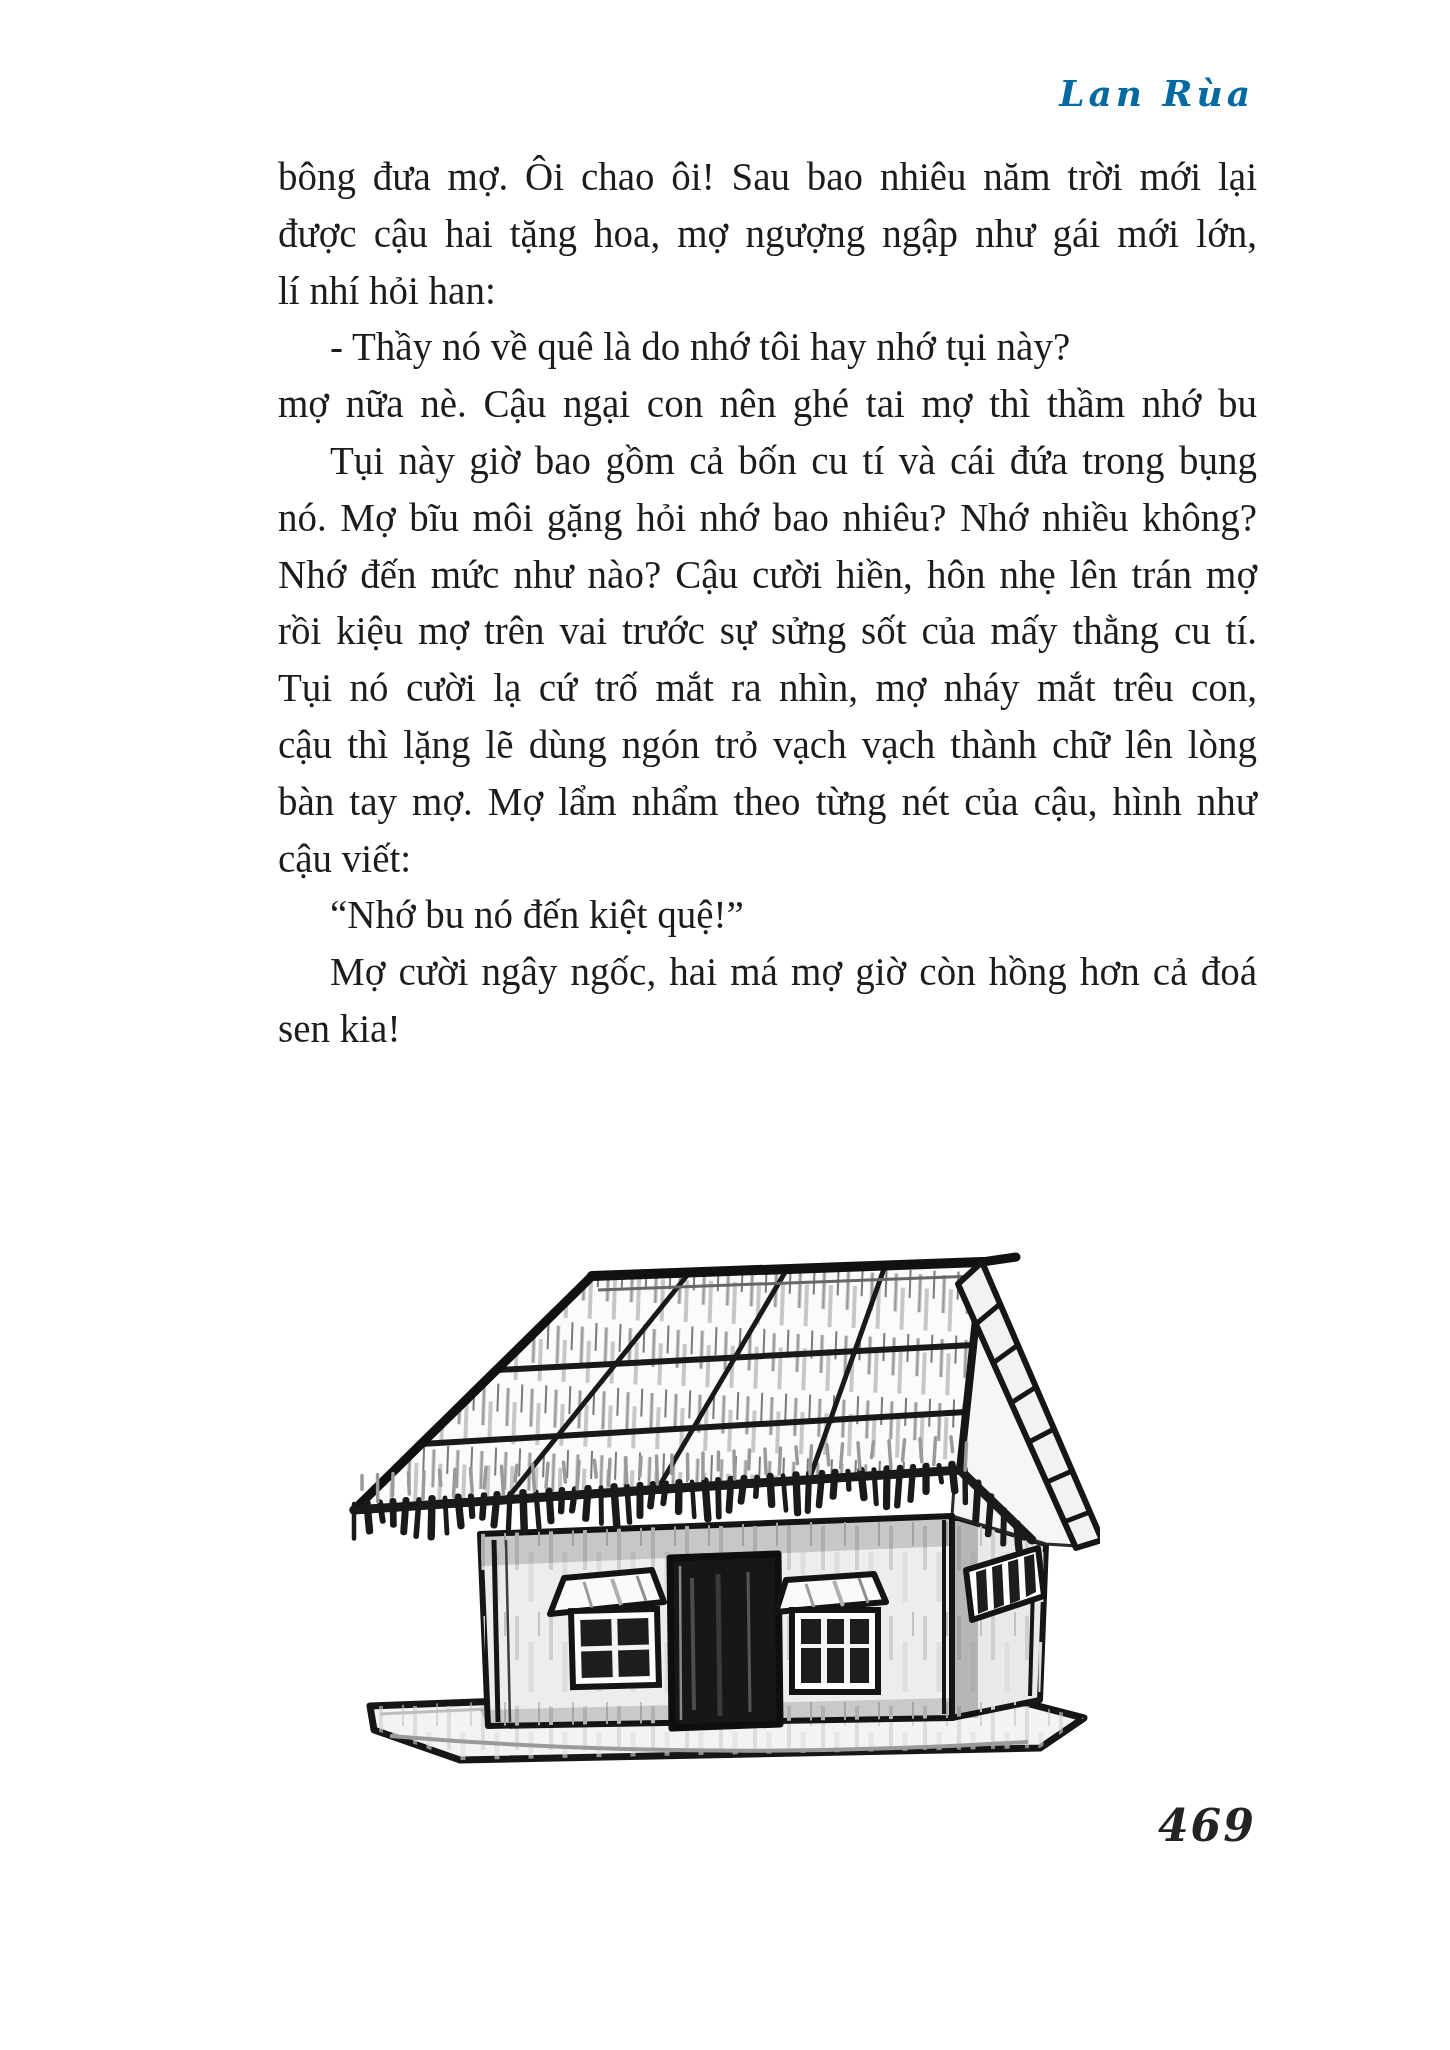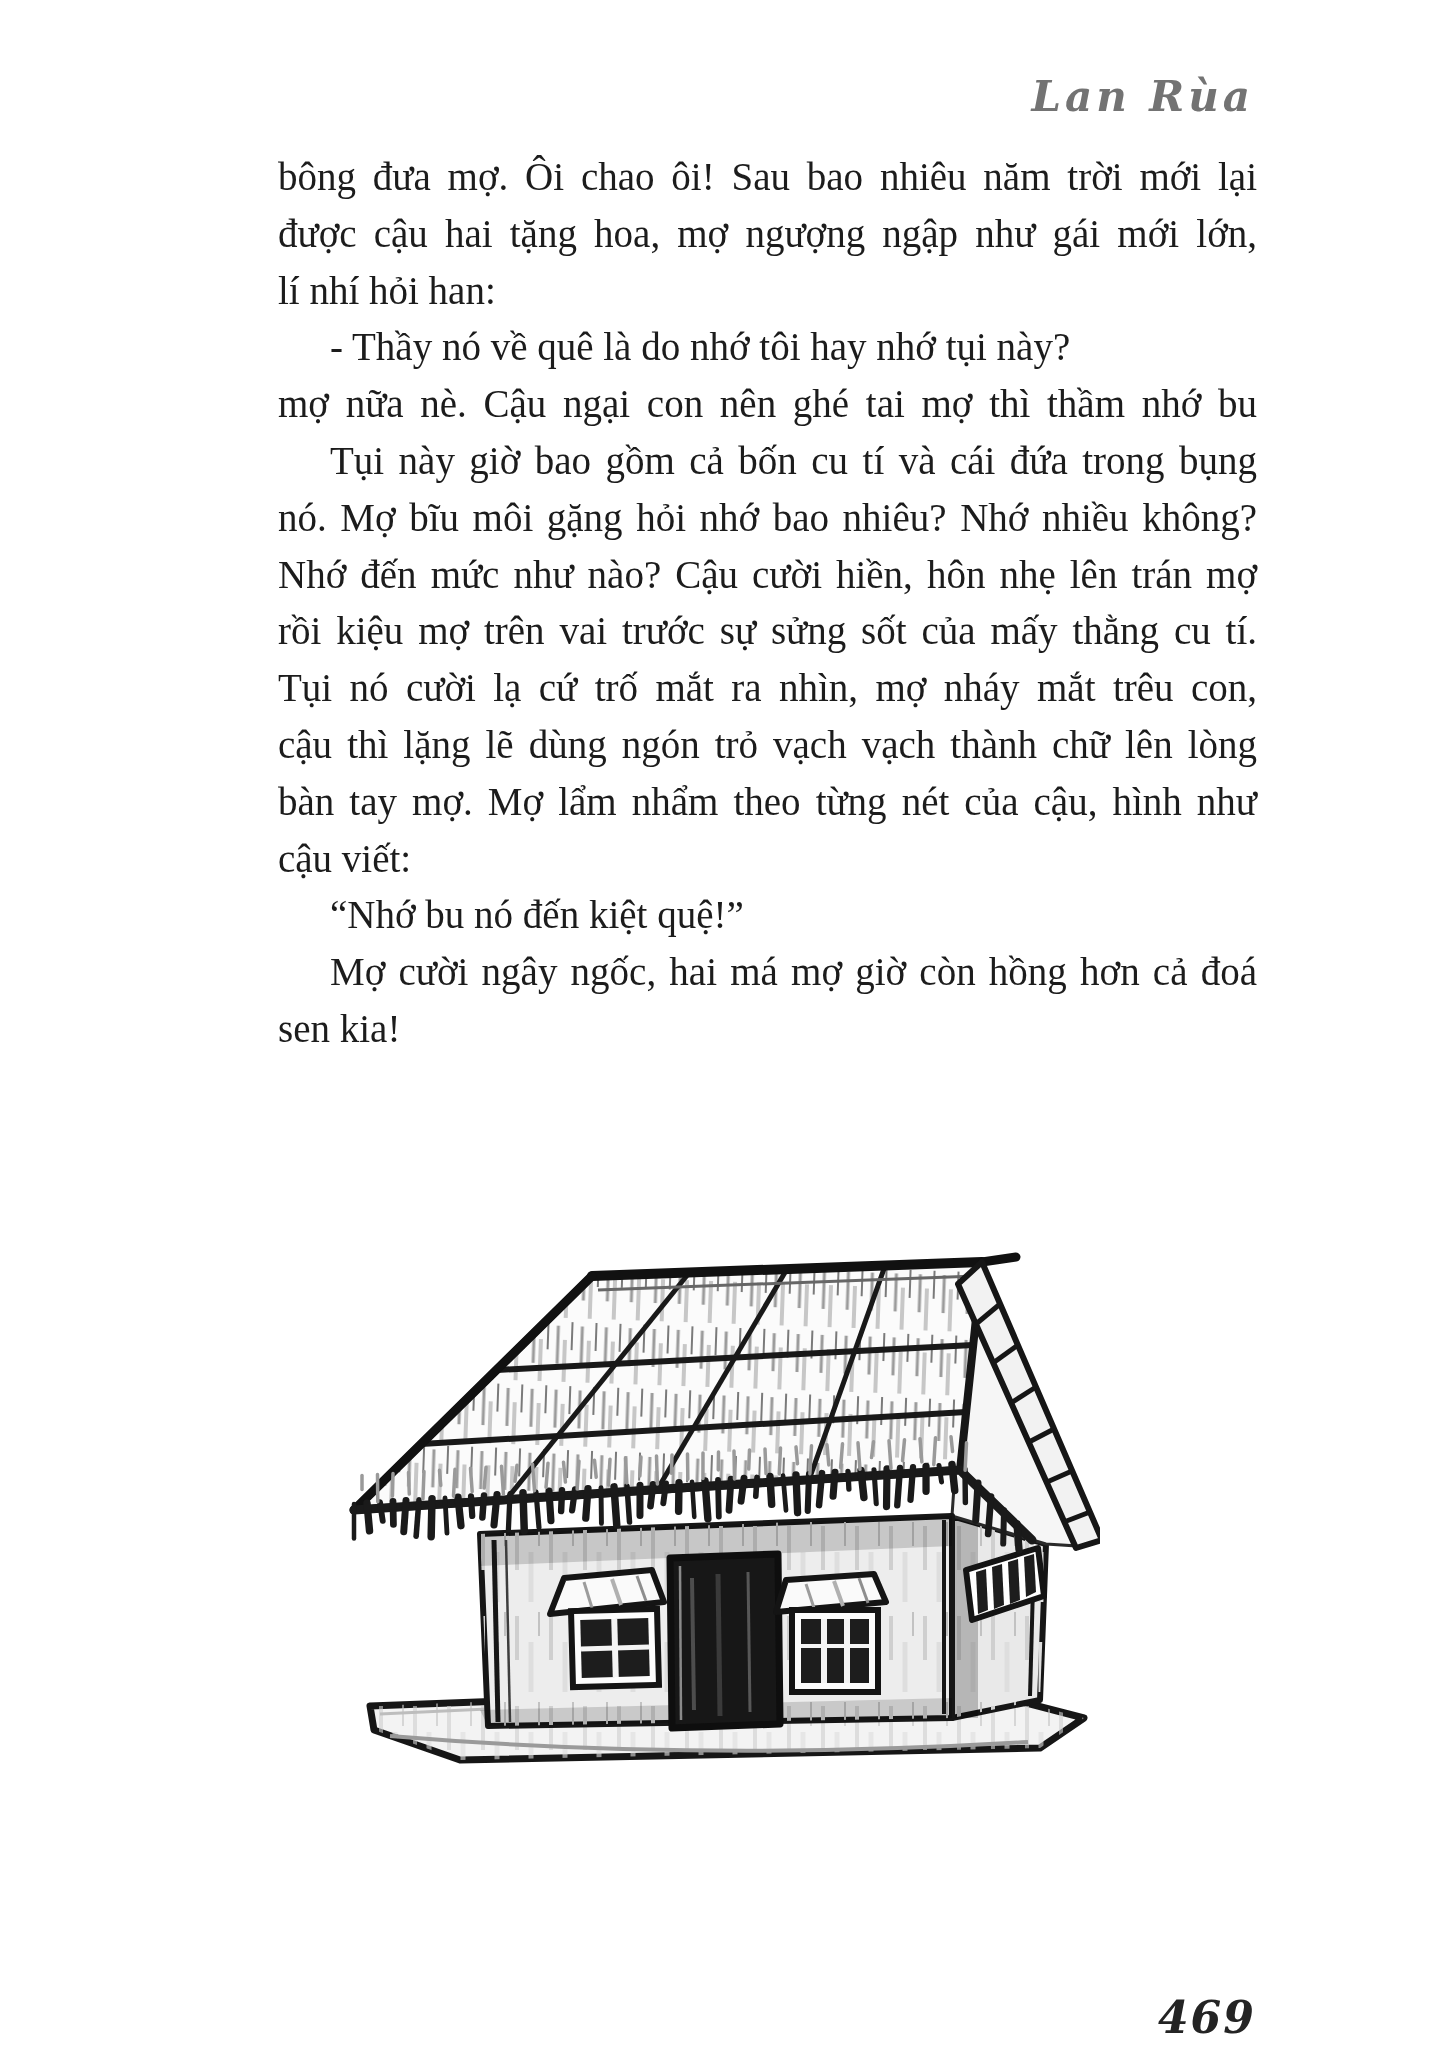--- a/index.html
+++ b/index.html
@@ -11,23 +11,23 @@
     overflow:hidden;
     font-family:"Liberation Serif","DejaVu Serif",serif;
     color:#1c1c1c;
   }
   .header-title{
     position:absolute;
     top:72px;right:196px;
     font-family:"DejaVu Serif","Liberation Serif",serif;
     font-style:italic;
     font-weight:600;
-    font-size:42px;
+    font-size:36px;
     letter-spacing:4px;
-    color:#737373;
+    color:#0369a1;
     text-align:center;
   }
   .body-text{
     position:absolute;
     left:230px;top:149px;width:1027px;
     font-size:39px;
     line-height:56.8px;
     color:#1c1c1c;
   }
   .body-text .line{
@@ -42,21 +42,21 @@
   .body-text .line.indent{
     text-indent:52px;
   }
   .house{
     position:absolute;
     left:340px;top:1248px;
     width:760px;height:520px;
   }
   .page-number{
     position:absolute;
-    left:1158px;top:1992px;
+    left:1158px;top:1800px;
     font-family:"DejaVu Serif","Liberation Serif",serif;
     font-style:italic;
     font-weight:600;
     font-size:44px;
     color:#242424;
     letter-spacing:2px;
   }
 </style>
 </head>
 <body>

